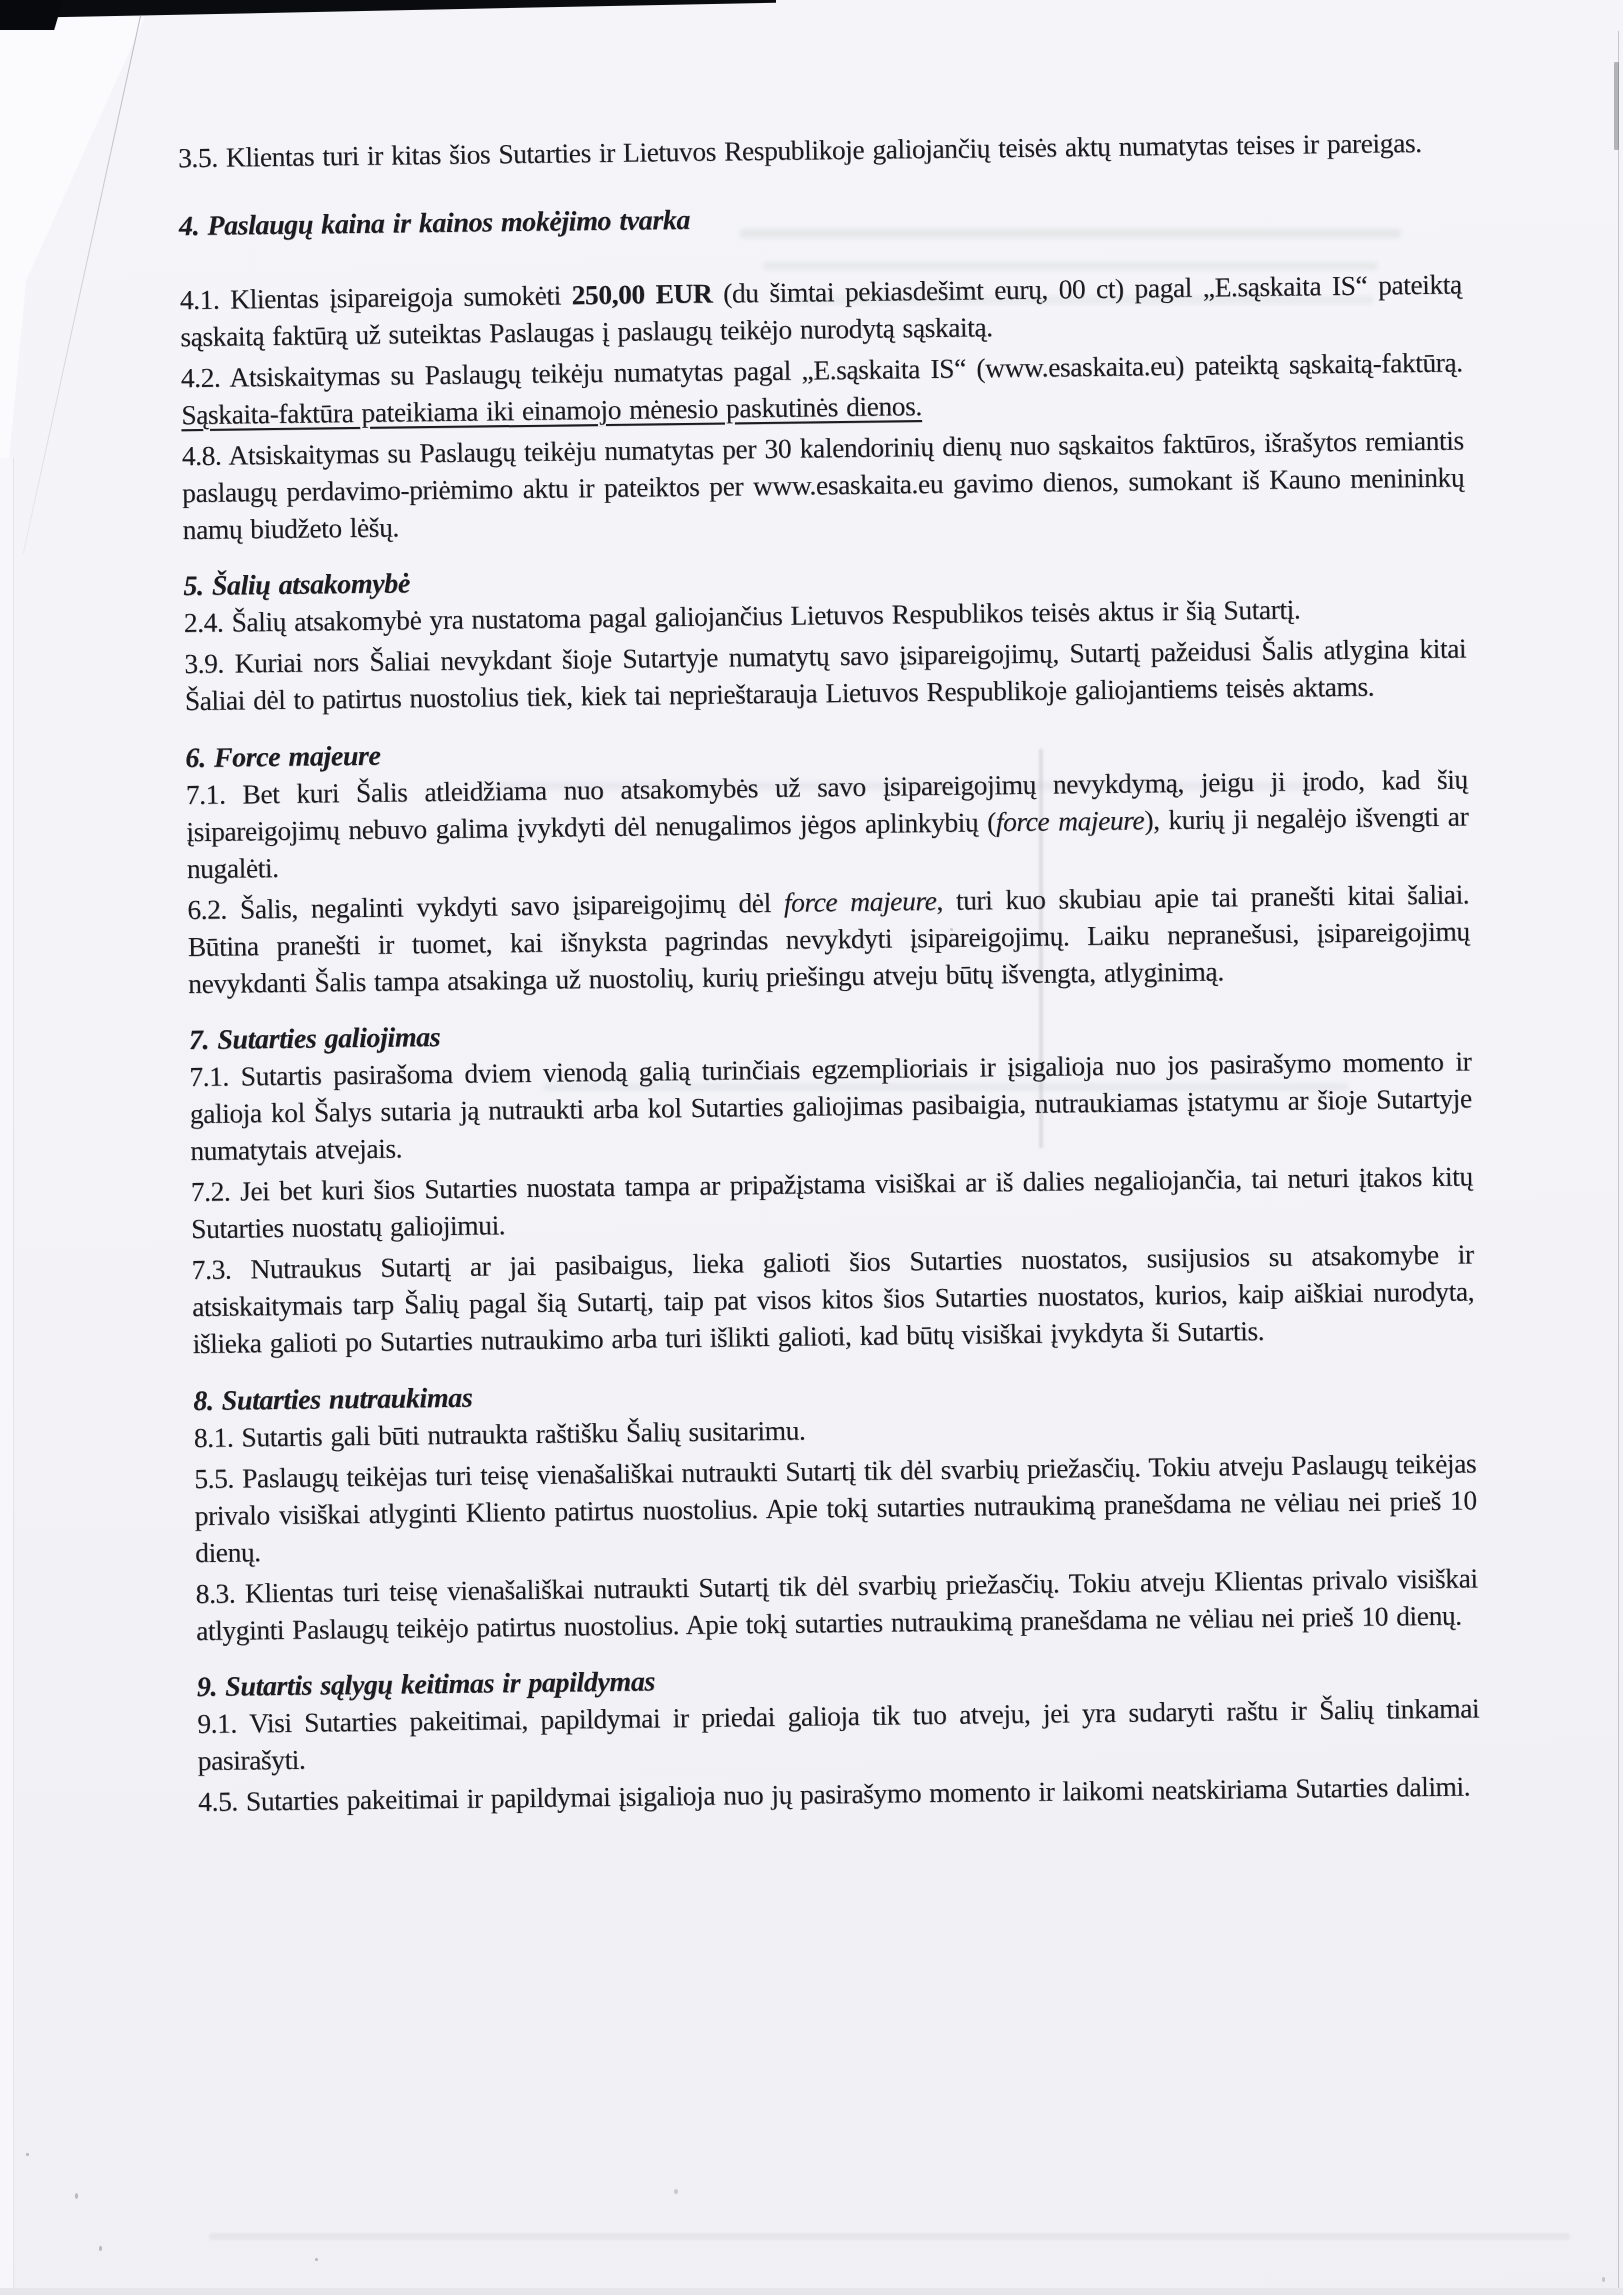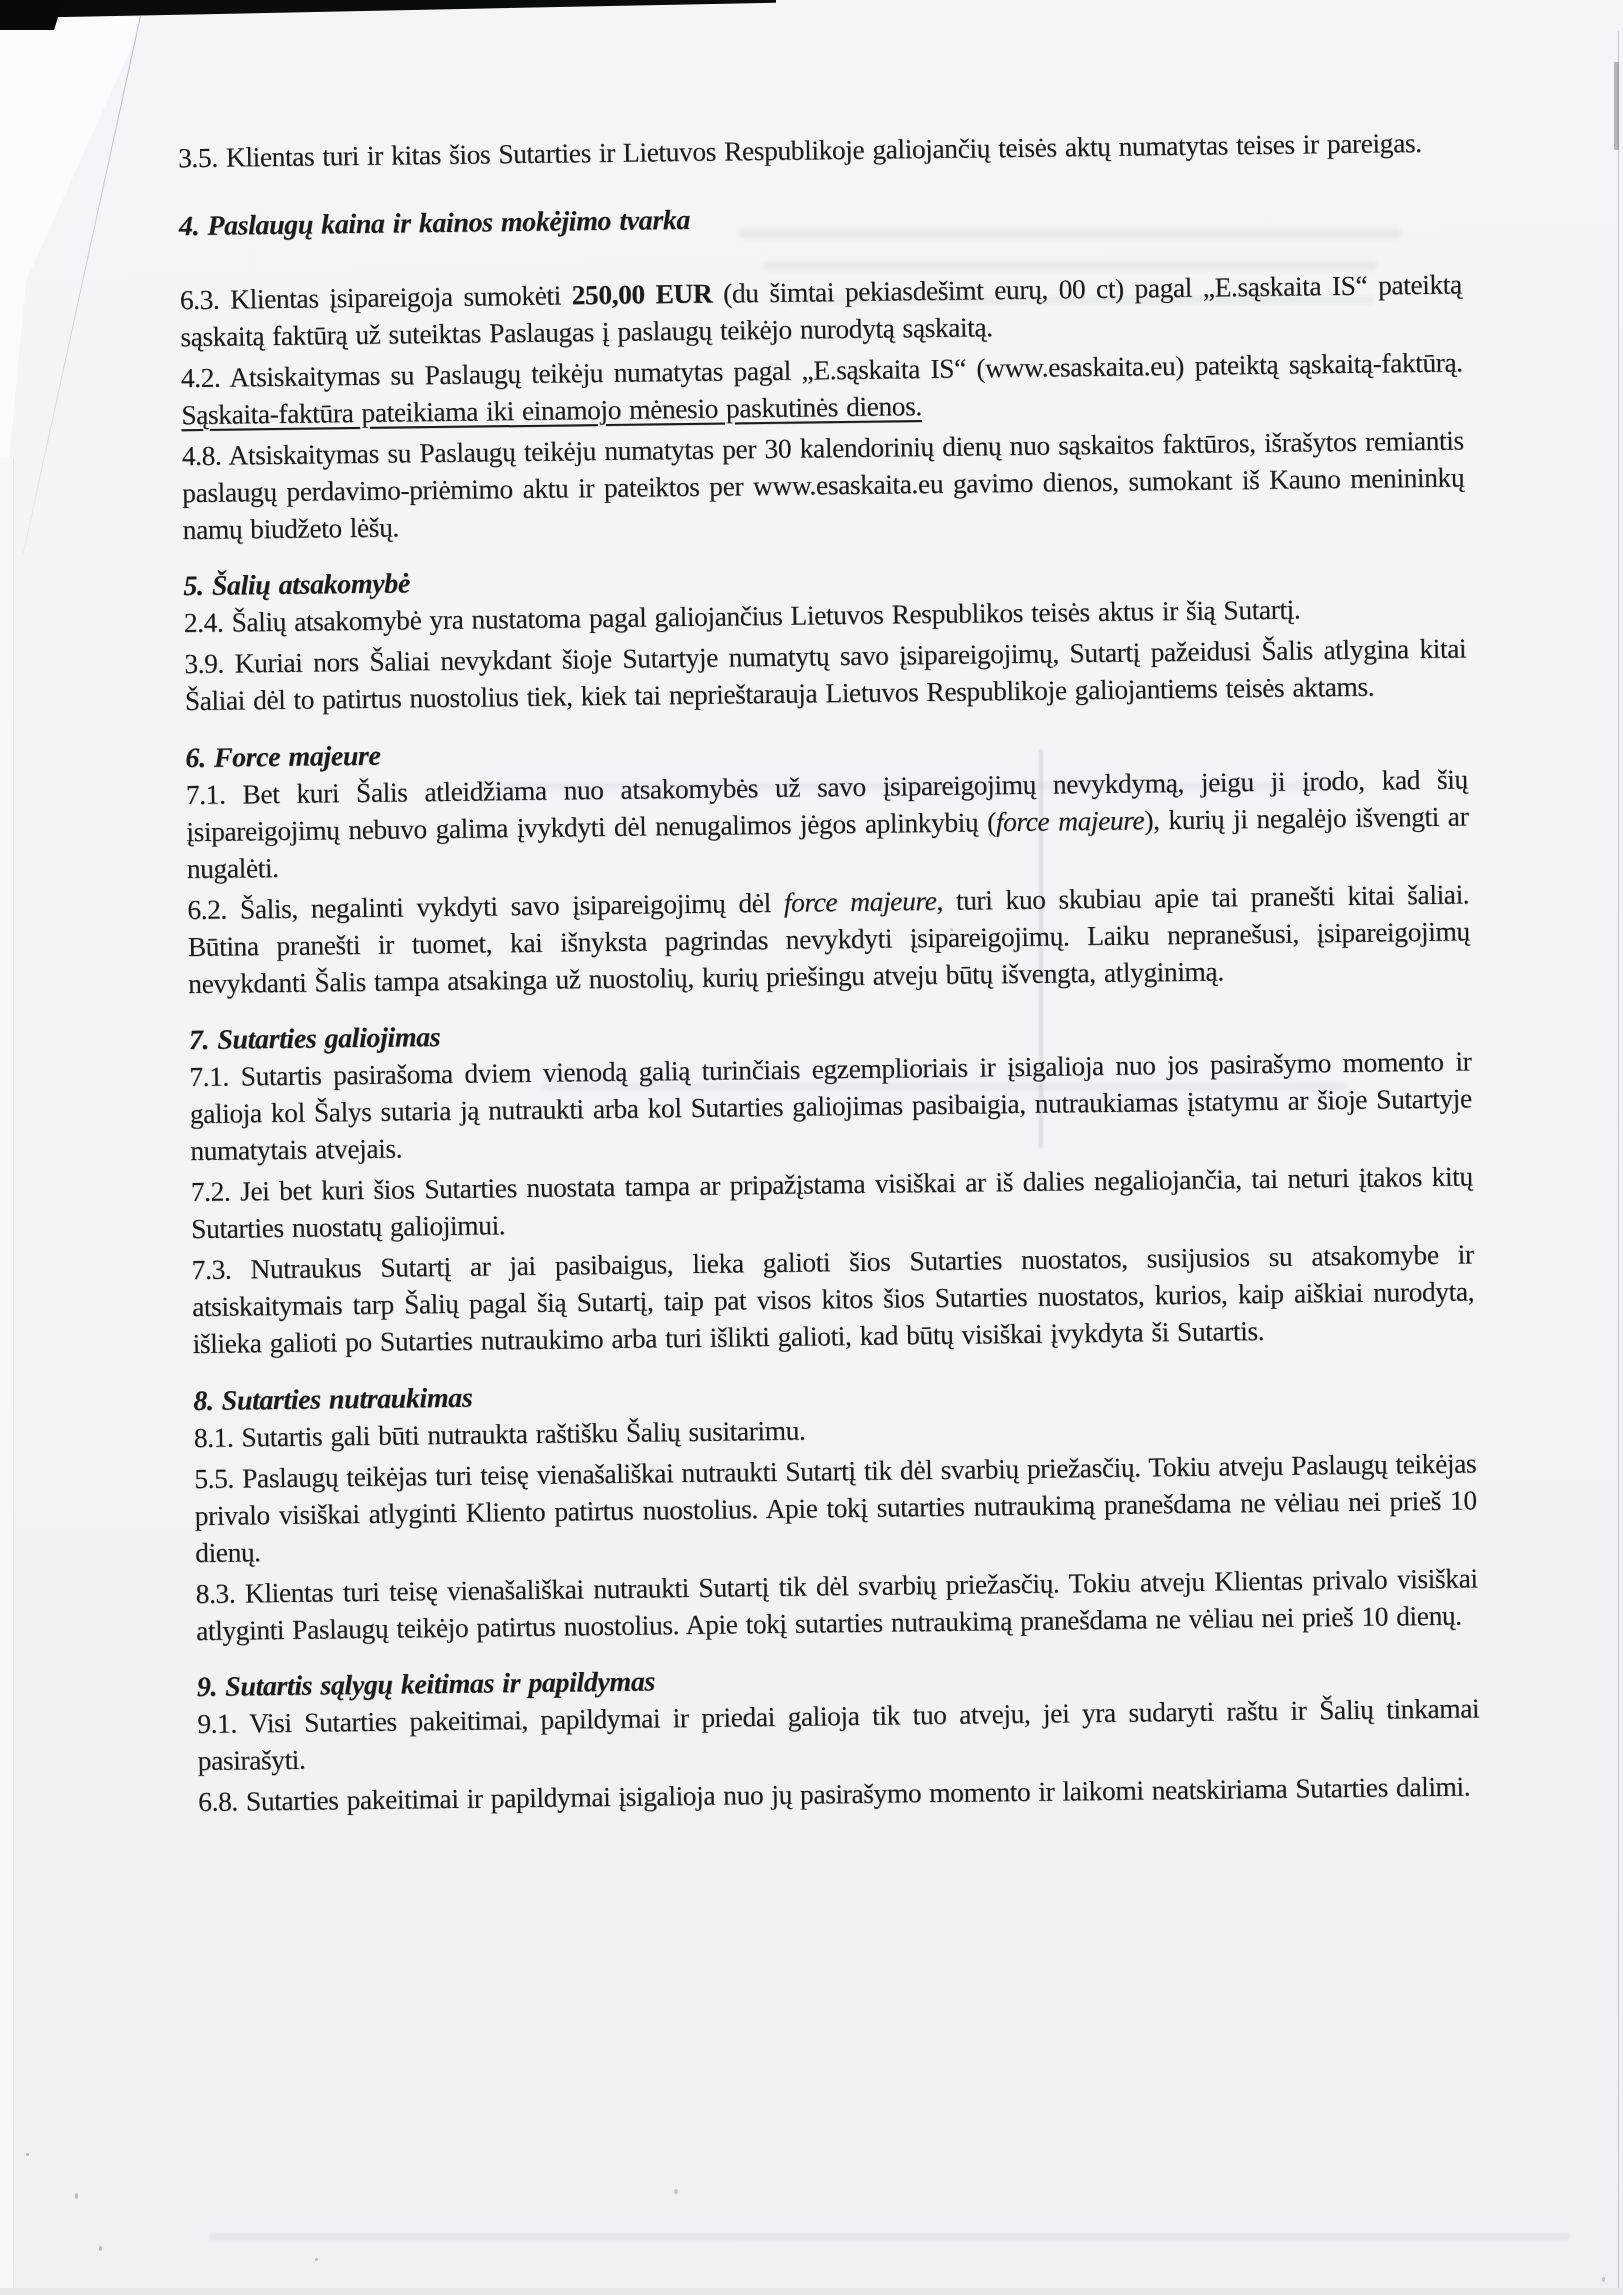--- a/index.html
+++ b/index.html
@@ -133,21 +133,21 @@
   <div class="paper-speck speck-3"></div>
   <div class="paper-speck speck-4"></div>
   <div class="paper-speck speck-5"></div>
   <div class="paper-speck speck-6"></div>
   <div class="paper-speck speck-7"></div>
 
   <div class="doc-content">
       <p class="lead-clause"><span>3.5.</span> <span class="">Klientas turi ir kitas šios Sutarties ir Lietuvos Respublikoje galiojančių teisės aktų numatytas teises ir pareigas.</span></p>
       <section>
         <h2>4. Paslaugų kaina ir kainos mokėjimo tvarka</h2>
-        <p><span>6.3.</span> <span class="">Klientas įsipareigoja sumokėti </span><span class="seg-bold ">250,00 EUR</span><span class=""> (du šimtai pekiasdešimt eurų, 00 ct) pagal „E.sąskaita IS“ pateiktą sąskaitą faktūrą už suteiktas Paslaugas į paslaugų teikėjo nurodytą sąskaitą.</span></p>
+        <p><span>4.1.</span> <span class="">Klientas įsipareigoja sumokėti </span><span class="seg-bold ">250,00 EUR</span><span class=""> (du šimtai pekiasdešimt eurų, 00 ct) pagal „E.sąskaita IS“ pateiktą sąskaitą faktūrą už suteiktas Paslaugas į paslaugų teikėjo nurodytą sąskaitą.</span></p>
         <p><span>4.2.</span> <span class="">Atsiskaitymas su Paslaugų teikėju numatytas pagal „E.sąskaita IS“ (www.esaskaita.eu) pateiktą sąskaitą-faktūrą. </span><span class="seg-underline ">Sąskaita-faktūra pateikiama iki einamojo mėnesio paskutinės dienos.</span></p>
         <p><span>4.8.</span> <span class="">Atsiskaitymas su Paslaugų teikėju numatytas per 30 kalendorinių dienų nuo sąskaitos faktūros, išrašytos remiantis paslaugų perdavimo-priėmimo aktu ir pateiktos per www.esaskaita.eu gavimo dienos, sumokant iš Kauno menininkų namų biudžeto lėšų.</span></p>
       </section>
       <section>
         <h2>5. Šalių atsakomybė</h2>
         <p><span>2.4.</span> <span class="">Šalių atsakomybė yra nustatoma pagal galiojančius Lietuvos Respublikos teisės aktus ir šią Sutartį.</span></p>
         <p><span>3.9.</span> <span class="">Kuriai nors Šaliai nevykdant šioje Sutartyje numatytų savo įsipareigojimų, Sutartį pažeidusi Šalis atlygina kitai Šaliai dėl to patirtus nuostolius tiek, kiek tai neprieštarauja Lietuvos Respublikoje galiojantiems teisės aktams.</span></p>
       </section>
       <section>
         <h2>6. Force majeure</h2>
@@ -162,18 +162,18 @@
       </section>
       <section>
         <h2>8. Sutarties nutraukimas</h2>
         <p><span>8.1.</span> <span class="">Sutartis gali būti nutraukta raštišku Šalių susitarimu.</span></p>
         <p><span>5.5.</span> <span class="">Paslaugų teikėjas turi teisę vienašališkai nutraukti Sutartį tik dėl svarbių priežasčių. Tokiu atveju Paslaugų teikėjas privalo visiškai atlyginti Kliento patirtus nuostolius. Apie tokį sutarties nutraukimą pranešdama ne vėliau nei prieš 10 dienų.</span></p>
         <p><span>8.3.</span> <span class="">Klientas turi teisę vienašališkai nutraukti Sutartį tik dėl svarbių priežasčių. Tokiu atveju Klientas privalo visiškai atlyginti Paslaugų teikėjo patirtus nuostolius. Apie tokį sutarties nutraukimą pranešdama ne vėliau nei prieš 10 dienų.</span></p>
       </section>
       <section>
         <h2>9. Sutartis sąlygų keitimas ir papildymas</h2>
         <p><span>9.1.</span> <span class="">Visi Sutarties pakeitimai, papildymai ir priedai galioja tik tuo atveju, jei yra sudaryti raštu ir Šalių tinkamai pasirašyti.</span></p>
-        <p><span>6.8.</span> <span class="">Sutarties pakeitimai ir papildymai įsigalioja nuo jų pasirašymo momento ir laikomi neatskiriama Sutarties dalimi.</span></p>
+        <p><span>4.5.</span> <span class="">Sutarties pakeitimai ir papildymai įsigalioja nuo jų pasirašymo momento ir laikomi neatskiriama Sutarties dalimi.</span></p>
       </section>
     </div>
 
 </div>
 
 
 </body></html>

